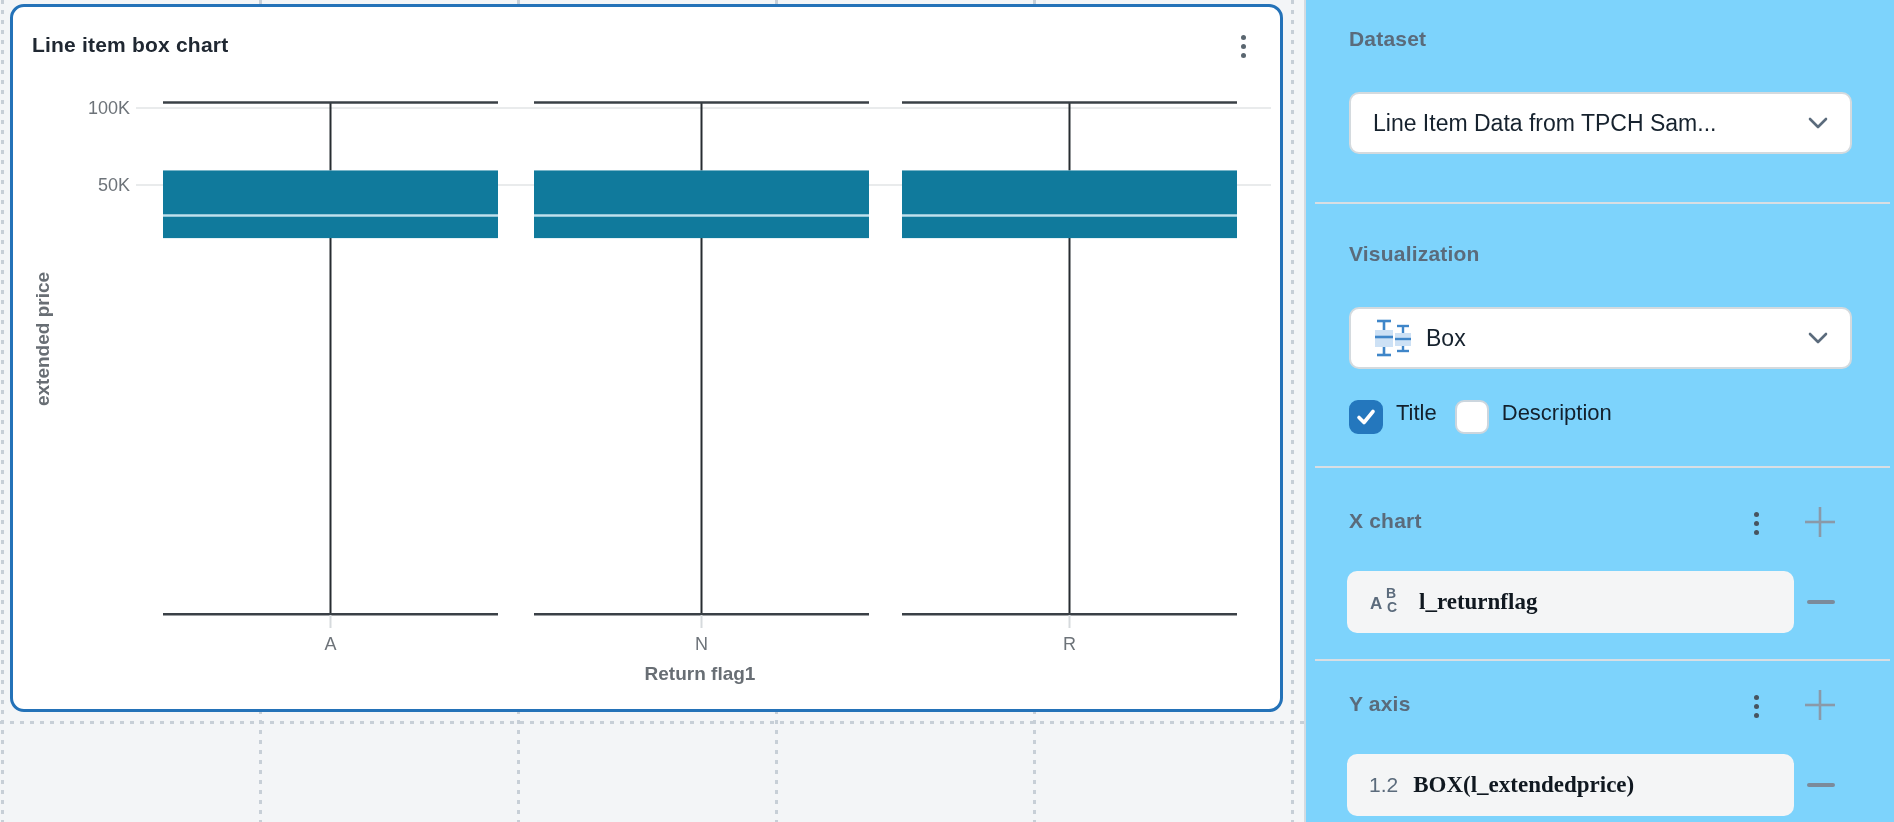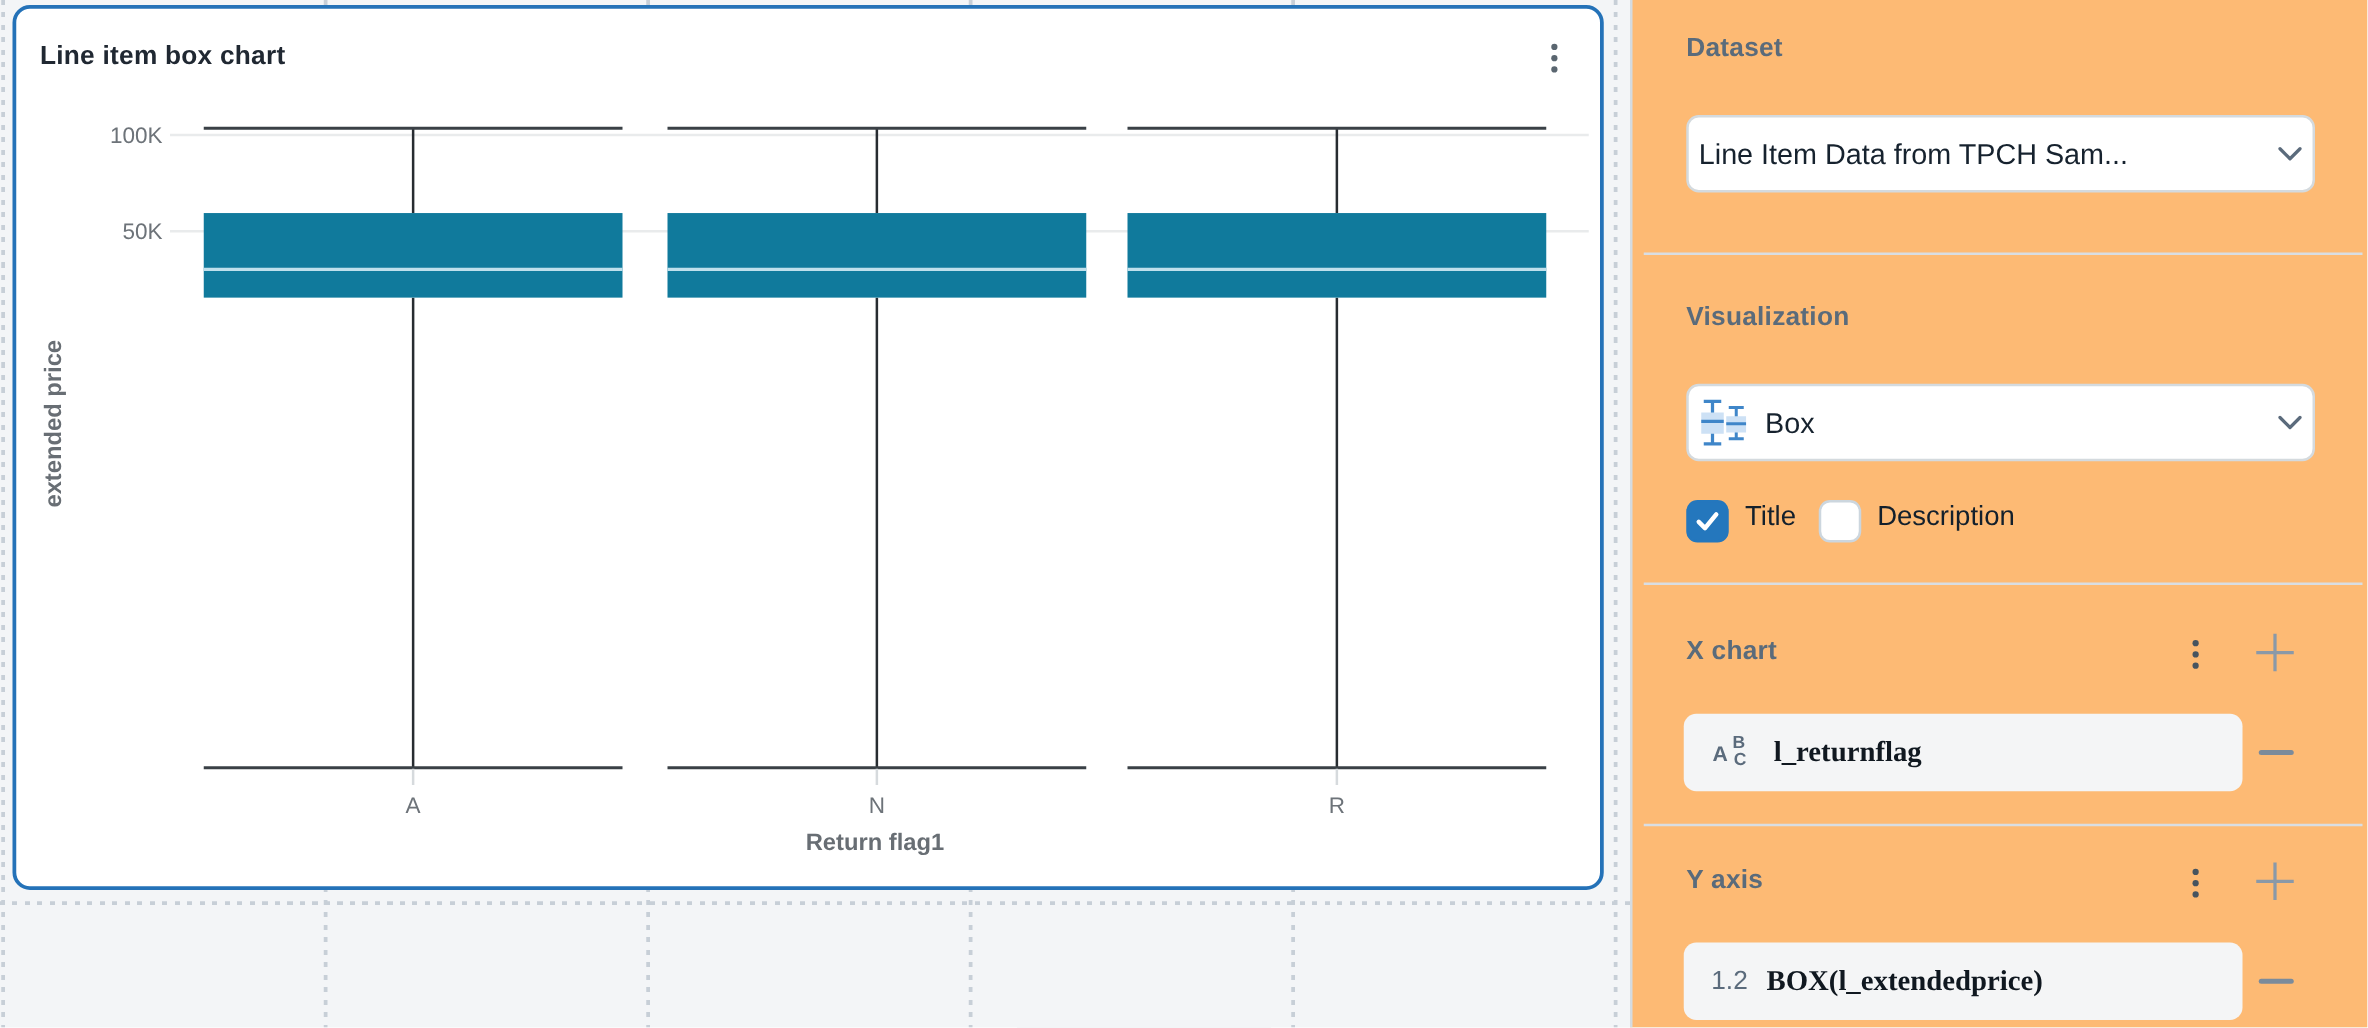--- a/index.html
+++ b/index.html
@@ -35,32 +35,32 @@
     display:flex; flex-direction:column; align-items:center; justify-content:center; gap:4px;
     cursor:pointer;
   }
   .card-kebab i { width:5px; height:5px; border-radius:50%; background:#5a6670; }
   .chart-wrap { position:absolute; left:0; top:0; width:1257px; height:702px; }
   svg.chart { font-family:"Liberation Sans", sans-serif; }
 
   
   .panel {
     position:absolute; left:1304px; top:0; width:590px; height:822px;
-    background:#fdba74; border-left:2px solid #d4dbe1; z-index:3;
+    background:#7dd3fc; border-left:2px solid #d4dbe1; z-index:3;
   }
   .sec-label {
     position:absolute; left:43px;
     font-size:21px; font-weight:700; color:#5a6b7b; letter-spacing:.2px;
   }
   .divider { position:absolute; left:9px; width:575px; height:0; border-top:2px solid #d9dee3; }
 
   .select {
     position:absolute; left:43px; width:503px; height:62px;
     border:2px solid #d4dade; border-radius:10px; background:#fff;
-    display:flex; align-items:center; padding:0 8px; cursor:pointer;
+    display:flex; align-items:center; padding:0 22px; cursor:pointer;
   }
   .select .value { font-size:23px; color:#16222e; white-space:nowrap; overflow:hidden; }
   .select .chev { margin-left:auto; flex:none; }
 
   .viz-icon { flex:none; margin-right:15px; }
 
   .check-row { position:absolute; left:43px; display:flex; align-items:flex-start; height:38px; }
   .checkbox {
     width:34px; height:34px; border-radius:9px; flex:none; cursor:pointer;
     border:2px solid #ccd6de; background:#fff;

